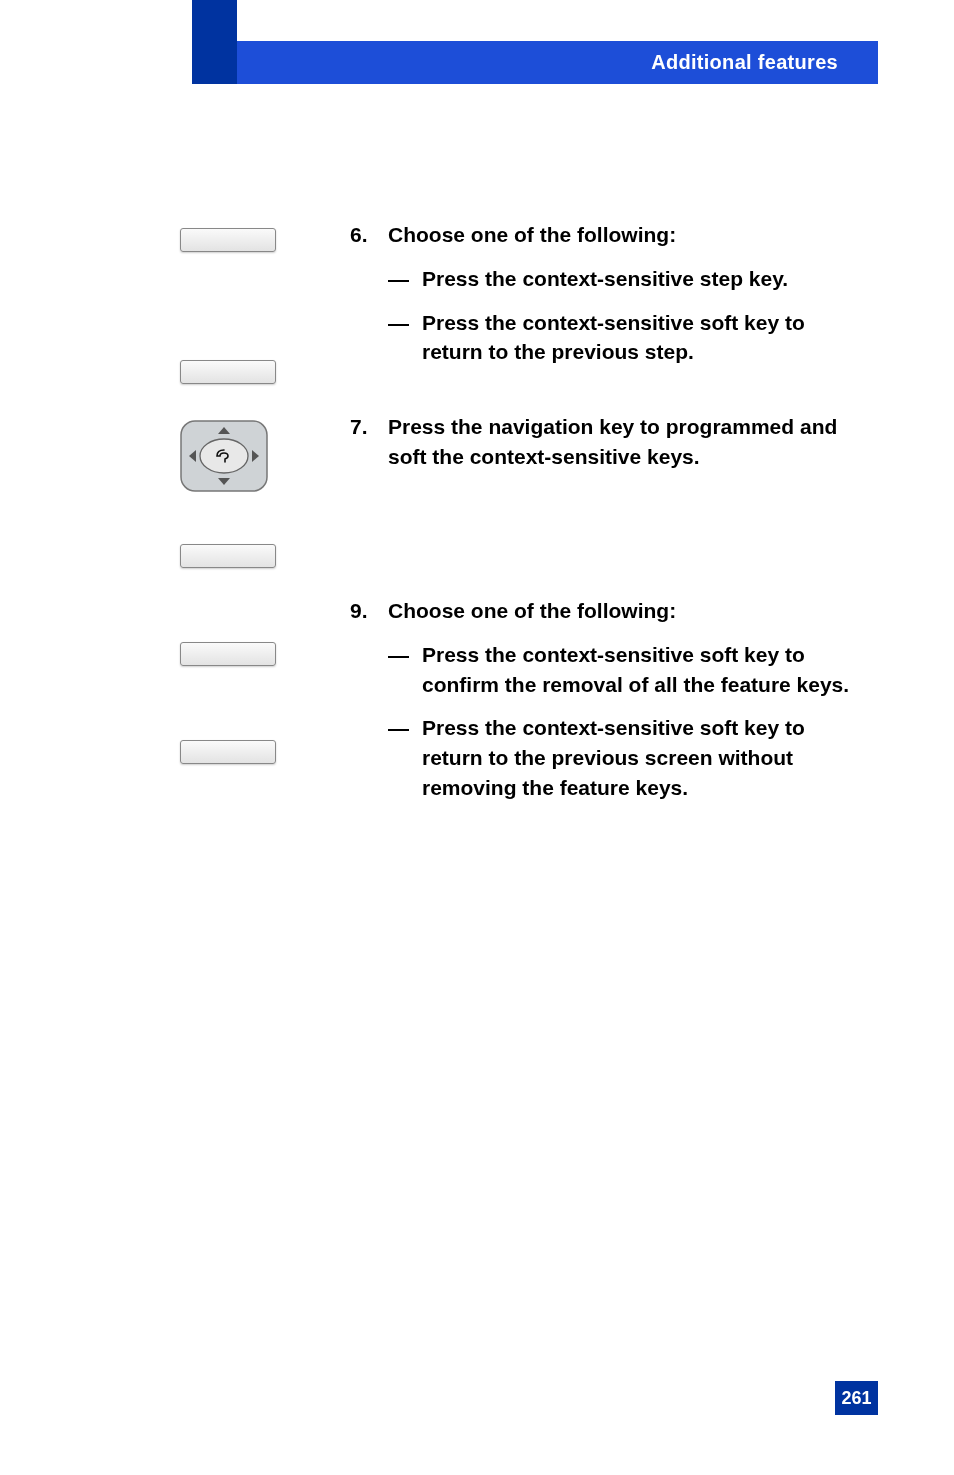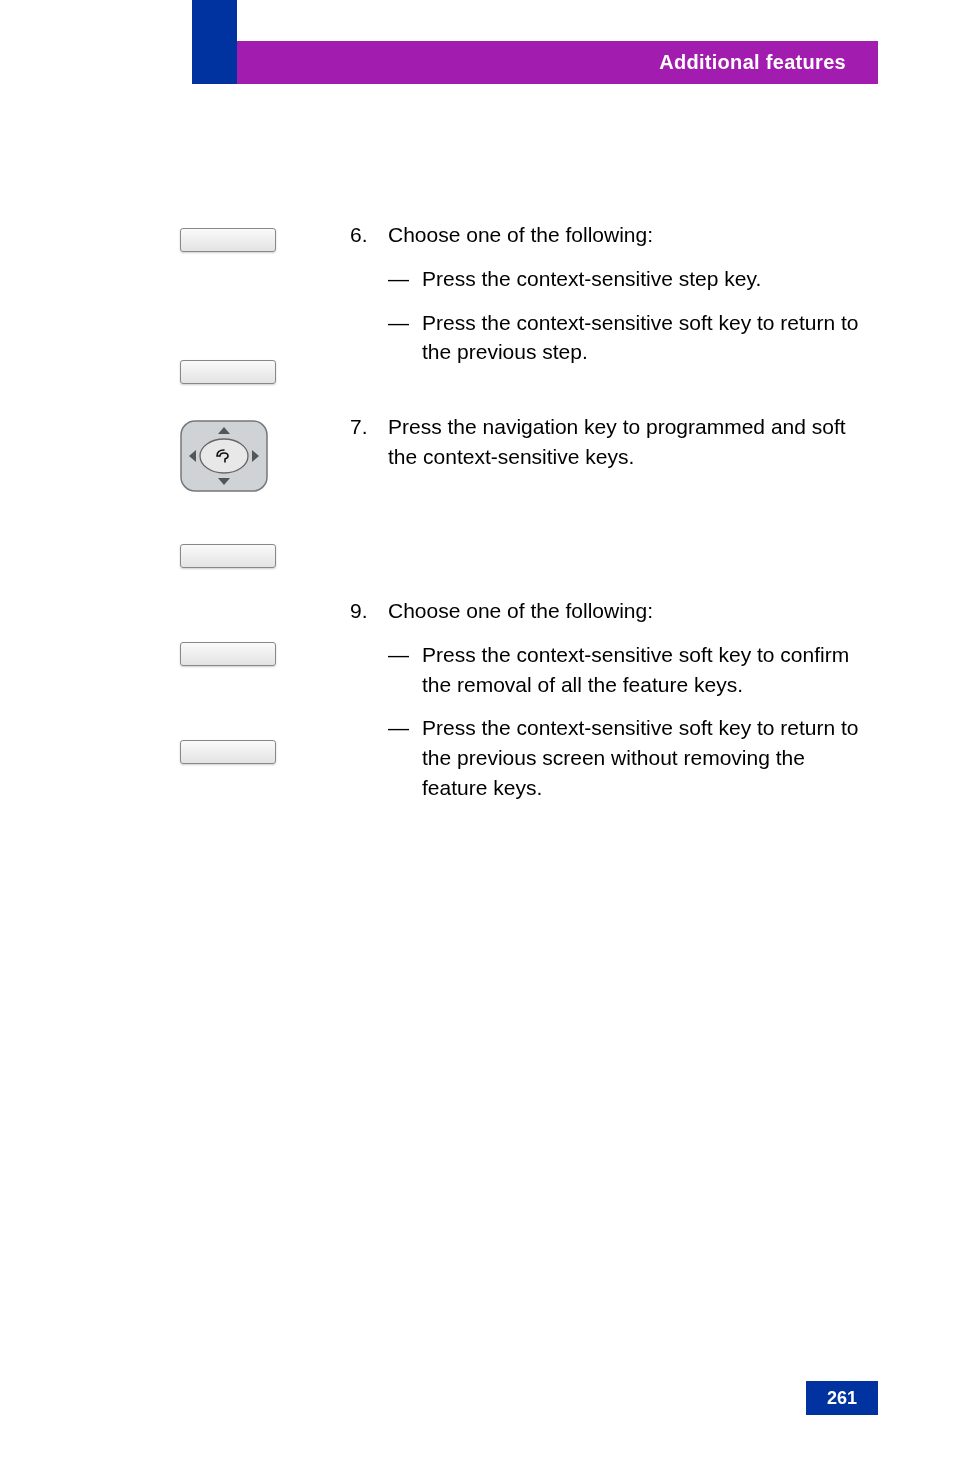--- a/index.html
+++ b/index.html
@@ -1,35 +1,35 @@
 <!DOCTYPE html>
 <html><head>
 <meta charset="utf-8">
 <style>
   * { box-sizing: border-box; margin: 0; padding: 0; }
   html, body { width: 954px; height: 1475px; font-family: Arial, Helvetica, sans-serif; background: #fff; color: #000; }
   .page { position: relative; width: 954px; height: 1475px; }
   .tab { position: absolute; top: 0; left: 192px; width: 45px; height: 84px; background: #0033a0; }
-  .header-bar { position: absolute; top: 41px; left: 237px; right: 76px; height: 43px; background: #a21caf; display: flex; align-items: center; justify-content: flex-end; padding-right: 32px; text-align: center; }
+  .header-bar { position: absolute; top: 41px; left: 237px; right: 76px; height: 43px; background: #1d4ed8; display: flex; align-items: center; justify-content: flex-end; padding-right: 40px; text-align: center; }
   .header-title { color: #fff; font-weight: bold; font-size: 20px; font-family: "Arial Black", Arial, sans-serif; letter-spacing: 0.3px; }
-  .content { position: absolute; top: 220px; left: 180px; right: 84px; }
+  .content { position: absolute; top: 220px; left: 180px; right: 84px; font-weight: bold; }
   .row { display: flex; align-items: flex-start; margin-bottom: 28px; }
   .icon-col { width: 170px; flex: 0 0 170px; display: flex; flex-direction: column; align-items: flex-start; gap: 108px; padding-top: 8px; }
   .text-col { flex: 1; font-size: 21px; line-height: 1.42; }
   .num { display: inline-block; width: 38px; vertical-align: top; }
   .step-body { display: inline-block; width: calc(100% - 44px); vertical-align: top; }
   .dash-list { margin-top: 14px; }
   .dash-item { display: flex; margin-bottom: 14px; }
   .dash { width: 34px; flex: 0 0 34px; }
   .dash-body { flex: 1; }
   .para2 { margin-top: 16px; }
   .softkey { width: 96px; height: 24px; border: 1px solid #888; border-radius: 3px; background: linear-gradient(#fafafa, #e3e3e3); box-shadow: 0 1px 2px rgba(0,0,0,0.2); }
   .navkey { width: 88px; height: 72px; position: relative; }
   .navkey svg { width: 88px; height: 72px; }
-  .pagenum-box { position: absolute; bottom: 60px; right: 76px; width: 72px; height: 34px; background: #0033a0; display: flex; align-items: center; justify-content: center; }
+  .pagenum-box { position: absolute; bottom: 60px; right: 76px; width: 43px; height: 34px; background: #0033a0; display: flex; align-items: center; justify-content: center; }
   .pagenum { color: #fff; font-weight: bold; font-size: 18px; font-family: "Arial Black", Arial, sans-serif; }
 </style>
 </head>
 <body>
 
 <div class="page">
   <div class="tab"></div>
   <div class="header-bar">
     <span class="header-title">Additional features</span>
   </div>

